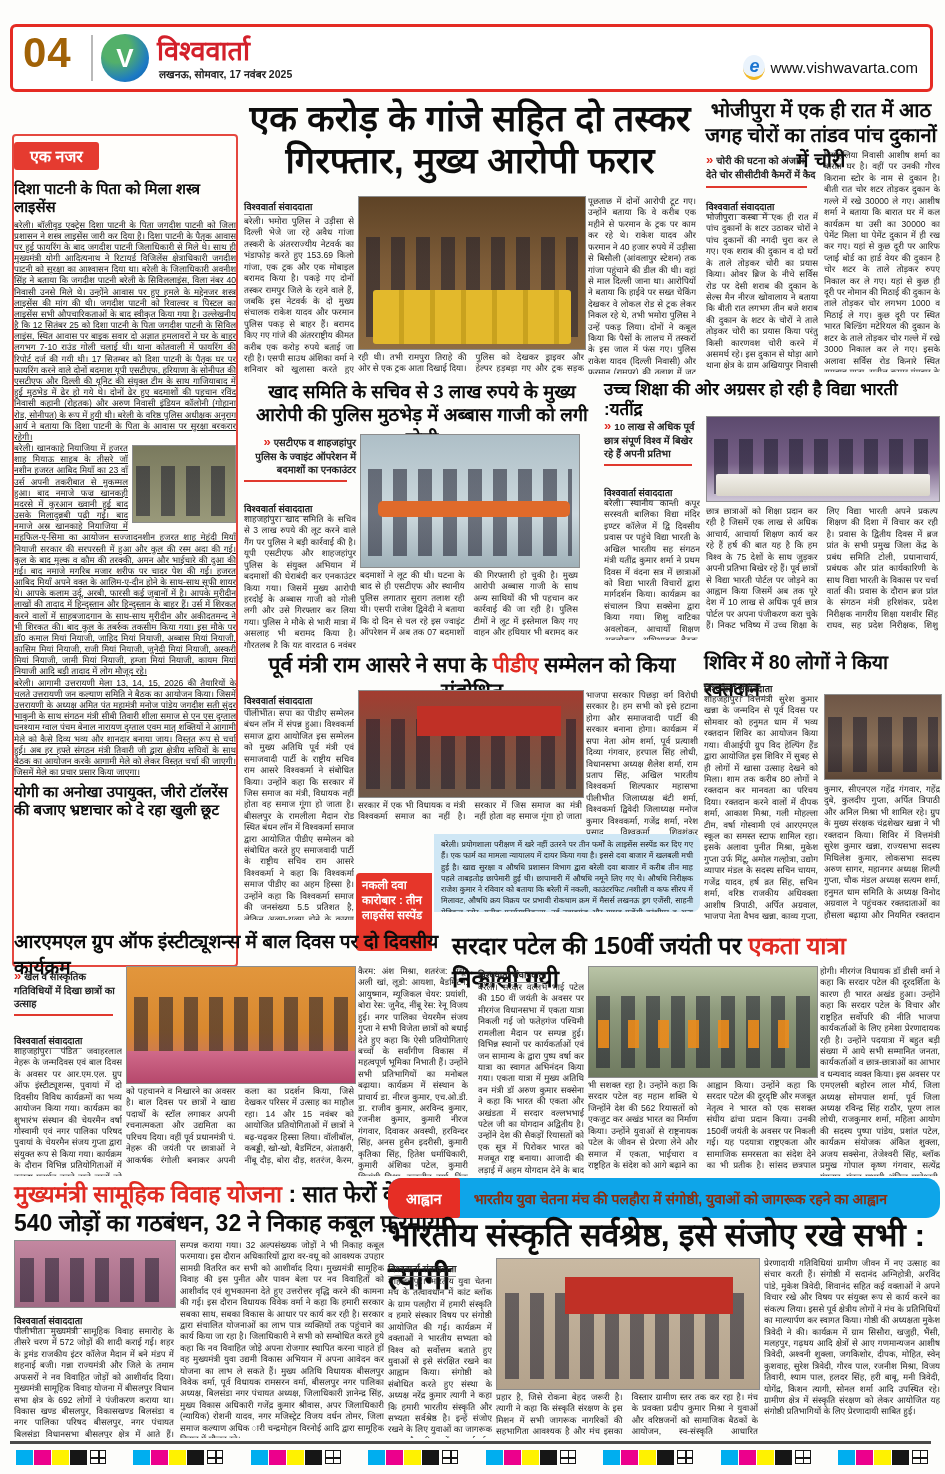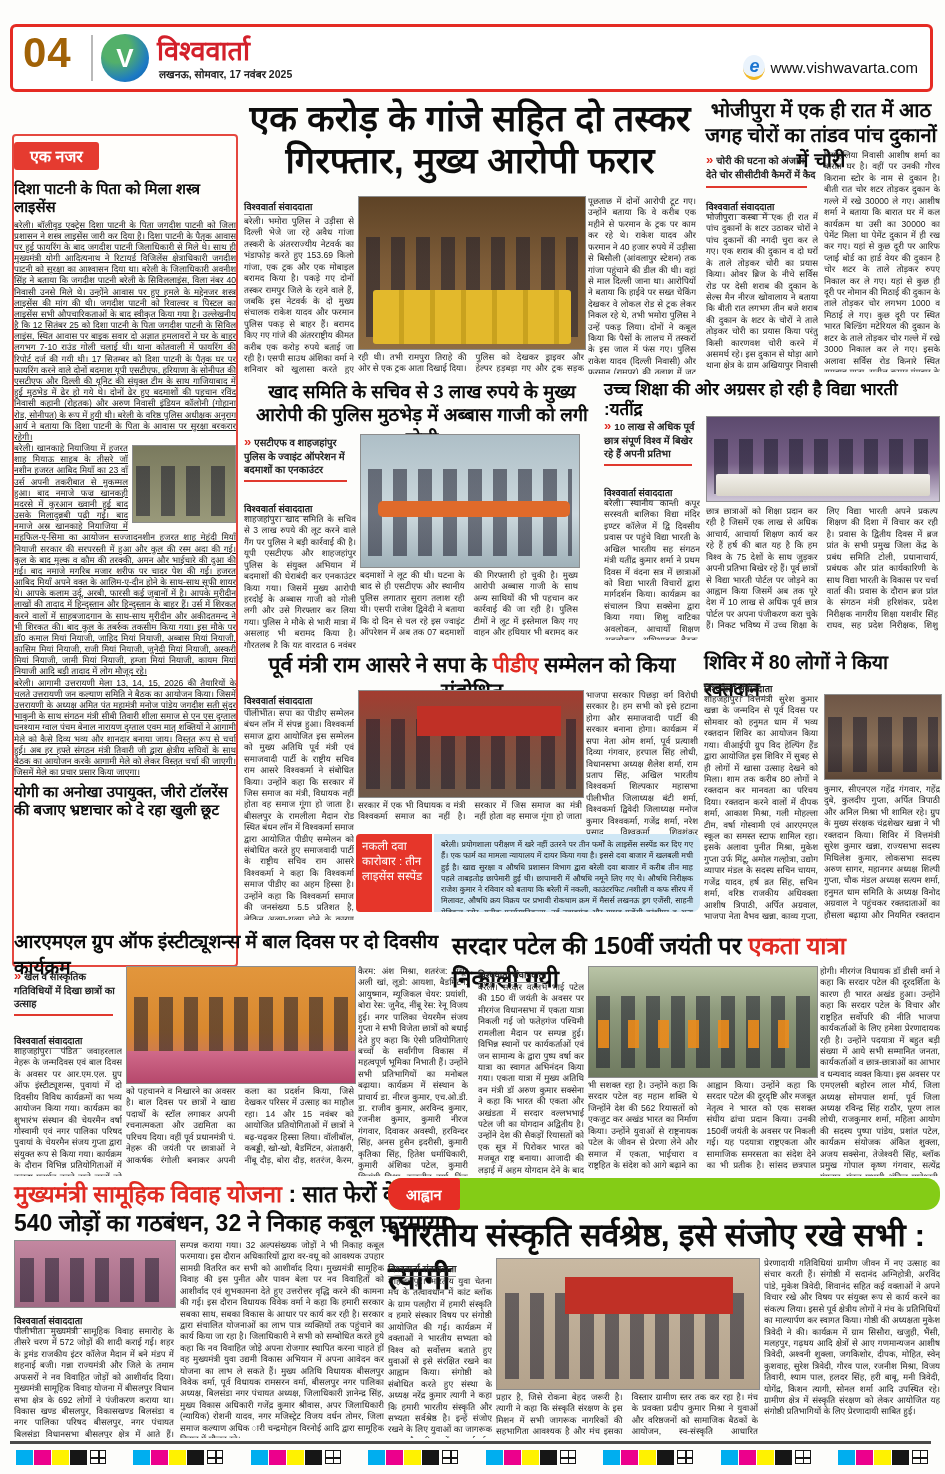--- a/index.html
+++ b/index.html
@@ -61,26 +61,26 @@
       padding:6px 0;box-sizing:border-box;overflow:hidden;background:#fffefb;margin-top:38px;}
   .ltag{display:inline-block;background:#e53b30;color:#fff;font-size:16px;font-weight:bold;
       padding:3px 16px;border-radius:3px;margin-bottom:5px;}
   .lh{font-size:15px;font-weight:bold;line-height:1.22;margin:5px 0 3px 0;color:#0d0d0d;}
   .lbody{font-size:8.6px;line-height:1.3;text-align:justify;color:#1a1a1a;text-decoration:underline;}
   .ursph{float:right;width:102px;height:76px;margin:2px 0 2px 4px;position:relative;}
   
   .h-main{left:244px;top:98px;width:452px;text-align:center;font-size:36px;line-height:1.16;font-weight:800;}
   .h-md{text-align:center;font-weight:bold;line-height:1.26;}
   
-  .nakbox{left:356px;top:834px;width:76px;height:78px;background:#e6362a;color:#fff;font-size:11.5px;
-      font-weight:normal;line-height:1.3;padding:5px 6px;box-sizing:border-box;border-radius:4px 0 0 4px;}
+  .nakbox{left:356px;top:873px;width:76px;height:78px;background:#e6362a;color:#fff;font-size:11.5px;
+      font-weight:bold;line-height:1.3;padding:5px 6px;box-sizing:border-box;border-radius:4px 0 0 4px;}
   .bluebox{left:434px;top:834px;width:266px;height:78px;background:#cfe7f5;font-size:7.8px;line-height:1.45;
       text-align:justify;padding:5px 7px;box-sizing:border-box;border-radius:0 8px 8px 0;overflow:hidden;}
   
-  .strip{left:388px;top:1178px;width:552px;height:32px;background:#84cc16;border-radius:14px;
+  .strip{left:388px;top:1178px;width:552px;height:40px;background:#0ea5e9;border-radius:14px;
       display:flex;align-items:center;overflow:hidden;}
   .striplabel{background:#e62e25;color:#fff;font-size:14.5px;font-weight:bold;height:100%;
       display:flex;align-items:center;padding:0 18px;border-radius:3px;}
   .striptext{font-size:14px;font-weight:bold;color:#8a2d0e;padding-left:14px;}
   
   .brule{left:10px;top:1441px;width:921px;height:3px;background:#4a4a4a;}
   .cbars{left:16px;top:1450px;width:912px;display:flex;justify-content:space-between;}
   .cb{display:flex;gap:1px;}
   .cb i{display:block;width:17px;height:15px;}
   .cb .c{background:#00aeef;}.cb .m{background:#ec008c;}.cb .y{background:#fff200;}.cb .k{background:#161616;}
@@ -119,21 +119,21 @@
 <div class="abs hl h-main">एक करोड़ के गांजे सहित दो तस्कर गिरफ्तार, मुख्य आरोपी फरार</div>
 <div class="abs" style="left:244px;top:196px;">
   <span class="byl">विश्ववार्ता संवाददाता</span>
 </div>
 <div class="abs bt" style="left:244px;top:216px;width:110px;height:158px;">बरेली। भमोरा पुलिस ने उड़ीसा से दिल्ली भेजे जा रहे अवैध गांजा तस्करी के अंतरराज्यीय नेटवर्क का भंडाफोड़ करते हुए 153.69 किलो गांजा, एक ट्रक और एक मोबाइल बरामद किया है। पकड़े गए दोनों तस्कर रामपुर जिले के रहने वाले हैं, जबकि इस नेटवर्क के दो मुख्य संचालक राकेश यादव और फरमान पुलिस पकड़ से बाहर हैं। बरामद किए गए गांजे की अंतरराष्ट्रीय कीमत करीब एक करोड़ रुपये बताई जा रही है। एसपी साउथ अंशिका वर्मा ने शनिवार को खुलासा करते हुए बताया कि शुक्रवार रात भमोरा पुलिस की टीम रामपुर-बिसारतगंज रोड पर वाहन चेकिंग कर</div>
 <div class="ph ph-ganja acc-sacks" style="left:358px;top:196px;width:226px;height:152px;"></div>
 <div class="abs bt" style="left:588px;top:196px;width:108px;height:178px;">पूछताछ में दोनों आरोपी टूट गए। उन्होंने बताया कि वे करीब एक महीने से फरमान के ट्रक पर काम कर रहे थे। राकेश यादव और फरमान ने 40 हजार रुपये में उड़ीसा से बिसौली (आंवलापुर स्टेशन) तक गांजा पहुंचाने की डील की थी। वहां से माल दिल्ली जाना था। आरोपियों ने बताया कि हाईवे पर सख्त चेकिंग देखकर वे लोकल रोड से ट्रक लेकर निकल रहे थे, तभी भमोरा पुलिस ने उन्हें पकड़ लिया। दोनों ने कबूल किया कि पैसों के लालच में तस्करों के इस जाल में फंस गए। पुलिस राकेश यादव (दिल्ली निवासी) और फरमान (रामपुर) की तलाश में जुट गई है। दोनों के मोबाइल नंबर सर्विलांस पर लगाए गए हैं।</div>
 <div class="abs bt cc2" style="left:358px;top:352px;width:226px;height:34px;">रही थी। तभी रामपुरा तिराहे की ओर से एक ट्रक आता दिखाई दिया। पुलिस को देखकर ड्राइवर और हेल्पर हड़बड़ा गए और ट्रक सड़क किनारे रोककर भागने लगे। पुलिस टीम ने पीछा कर दोनों को मौके पर ही पकड़ लिया। पकड़े गए आरोपी आलम उर्फ अकरम (22) और इस्लाम खां (55) के कब्जे से भारी मात्रा में गांजा और मोबाइल बरामद हुआ। पुलिस ने ट्रक को भी सीज कर दिया। बरामदगी के आधार पर थाना भमोरा में मुकदमा दर्ज हुआ है।</div>
 
 <div class="abs hl h-md" style="left:244px;top:380px;width:356px;font-size:18.5px;">खाद समिति के सचिव से 3 लाख रुपये के मुख्य आरोपी की पुलिस मुठभेड़ में अब्बास गाजी को लगी गोली</div>
-<div class="abs sub" style="left:244px;top:434px;width:112px;">
+<div class="abs sub" style="left:244px;top:434px;width:112px;text-align:right;">
   <span class="chev">»</span><span>एसटीएफ व शाहजहांपुर पुलिस के ज्वाइंट ऑपरेशन में बदमाशों का एनकाउंटर</span>
 </div>
 <div class="abs" style="left:244px;top:498px;">
   <span class="byl">विश्ववार्ता संवाददाता</span>
 </div>
 <div class="abs bt" style="left:244px;top:514px;width:112px;height:134px;">शाहजहांपुर। खाद समिति के सचिव से 3 लाख रुपये की लूट करने वाले गैंग पर पुलिस ने बड़ी कार्रवाई की है। यूपी एसटीएफ और शाहजहांपुर पुलिस के संयुक्त अभियान में बदमाशों की घेराबंदी कर एनकाउंटर किया गया। जिसमें मुख्य आरोपी हरदोई के अब्बास गाजी को गोली लगी और उसे गिरफ्तार कर लिया गया। पुलिस ने मौके से भारी मात्रा में असलाह भी बरामद किया है। गौरतलब है कि यह वारदात 6 नवंबर को थाना सेहरामऊ दक्षिणी क्षेत्र में हुई थी। जहां खाद समिति के सचिव से</div>
 <div class="ph ph-khad acc-stretcher" style="left:360px;top:434px;width:218px;height:132px;"></div>
 <div class="abs bt cc2" style="left:360px;top:570px;width:218px;height:78px;">बदमाशों ने लूट की थी। घटना के बाद से ही एसटीएफ और स्थानीय पुलिस लगातार सुराग तलाश रही थी। एसपी राजेश द्विवेदी ने बताया कि दो दिन से चल रहे इस ज्वाइंट ऑपरेशन में अब तक 07 बदमाशों की गिरफ्तारी हो चुकी है। मुख्य आरोपी अब्बास गाजी के साथ अन्य साथियों की भी पहचान कर कार्रवाई की जा रही है। पुलिस टीमों ने लूट में इस्तेमाल किए गए वाहन और हथियार भी बरामद कर लिए हैं। एसपी ने कहा कि बाकी फरार बदमाशों की तलाश में दबिशें जारी हैं और पूरी गैंग को जल्द ही नेस्तनाबूद कर दिया जाएगा। पुलिस की इस त्वरित कार्रवाई की क्षेत्र में खूब सराहना हो रही है।</div>
 
 <div class="abs hl h-md" style="left:702px;top:98px;width:238px;font-size:20px;">भोजीपुरा में एक ही रात में आठ जगह चोरों का तांडव पांच दुकानों में चोरी</div>
@@ -207,20 +207,21 @@
 </div>
 <div class="ph ph-vivah" style="left:14px;top:1240px;width:160px;height:66px;"></div>
 <div class="abs" style="left:14px;top:1310px;">
   <span class="byl">विश्ववार्ता संवाददाता</span>
 </div>
 <div class="abs bt" style="left:14px;top:1326px;width:160px;height:112px;">पीलीभीत। मुख्यमंत्री सामूहिक विवाह समारोह के तीसरे चरण में 572 जोड़ों की शादी कराई गई। शहर के ड्रमंड राजकीय इंटर कॉलेज मैदान में बने मंडप में शहनाई बजी। गन्ना राज्यमंत्री और जिले के तमाम अफसरों ने नव विवाहित जोड़ों को आशीर्वाद दिया। मुख्यमंत्री सामूहिक विवाह योजना में बीसलपुर विधान सभा क्षेत्र के 692 लोगों ने पंजीकरण कराया था। विकास खण्ड बीसलपुर, विकासखण्ड बिलसंडा व नगर पालिका परिषद बीसलपुर, नगर पंचायत बिलसंडा विधानसभा बीसलपुर क्षेत्र में आते हैं। रविवार को राजकीय ड्रमंड इण्टर कालेज परिसर में आयोजित विवाह समारोह में 572 नव युगलों का विवाह</div>
 <div class="abs bt" style="left:180px;top:1240px;width:204px;height:198px;">सम्पन्न कराया गया। 32 अल्पसंख्यक जोड़ों ने भी निकाह कबूल फरमाया। इस दौरान अधिकारियों द्वारा वर-वधू को आवश्यक उपहार सामग्री वितरित कर सभी को आशीर्वाद दिया। मुख्यमंत्री सामूहिक विवाह की इस पुनीत और पावन बेला पर नव विवाहितों को आशीर्वाद एवं शुभकामना देते हुए उत्तरोत्तर वृद्धि करने की कामना की गई। इस दौरान विधायक विवेक वर्मा ने कहा कि हमारी सरकार सबका साथ, सबका विकास के आधार पर कार्य कर रही है। सरकार द्वारा संचालित योजनाओं का लाभ पात्र व्यक्तियों तक पहुंचाने का कार्य किया जा रहा है। जिलाधिकारी ने सभी को सम्बोधित करते हुये कहा कि नव विवाहित जोड़े अपना रोजगार स्थापित करना चाहते हों वह मुख्यमंत्री युवा उद्यमी विकास अभियान में अपना आवेदन कर योजना का लाभ ले सकते हैं। मुख्य अतिथि विधायक बीसलपुर विवेक वर्मा, पूर्व विधायक रामसरन वर्मा, बीसलपुर नगर पालिका अध्यक्ष, बिलसंडा नगर पंचायत अध्यक्ष, जिलाधिकारी ज्ञानेन्द्र सिंह, मुख्य विकास अधिकारी गजेंद्र कुमार श्रीवास, अपर जिलाधिकारी (न्यायिक) रोशनी यादव, नगर मजिस्ट्रेट विजय वर्धन तोमर, जिला समाज कल्याण अधिक ारी चन्द्रमोहन विरनोई आदि द्वारा सामूहिक विवाह में मौजूद रहे।</div>
 
 <div class="abs strip">
   <span class="striplabel">आह्वान</span>
+  <span class="striptext">भारतीय युवा चेतना मंच की पलहौरा में संगोष्ठी, युवाओं को जागरूक रहने का आह्वान</span>
 </div>
 <div class="abs hl" style="left:388px;top:1212px;width:552px;font-size:32px;">भारतीय संस्कृति सर्वश्रेष्ठ, इसे संजोए रखे सभी : त्यागी</div>
 <div class="abs" style="left:388px;top:1258px;">
   <span class="byl">विश्ववार्ता संवाददाता</span>
 </div>
 <div class="abs bt" style="left:388px;top:1276px;width:104px;height:162px;">शाहजहांपुर। भारतीय युवा चेतना मंच के तत्वावधान में कांट ब्लॉक के ग्राम पलहौरा में हमारी संस्कृति व हमारे संस्कार विषय पर संगोष्ठी आयोजित की गई। कार्यक्रम में वक्ताओं ने भारतीय सभ्यता को विश्व को सर्वोत्तम बताते हुए युवाओं से इसे संरक्षित रखने का आह्वान किया। संगोष्ठी को संबोधित करते हुए संस्था के अध्यक्ष नरेंद्र कुमार त्यागी ने कहा कि हमारी भारतीय संस्कृति और सभ्यता सर्वश्रेष्ठ है। इन्हें संजोए रखने के लिए युवाओं का जागरूक रहना और वरिष्ठजनों का मार्गदर्शक एवं प्रेरणादाता बने रहना अत्यंत आवश्यक है। उन्होंने कहा कि भारत की संस्कृति समाज के हृदय में बसती है, परंतु पश्चिमी सभ्यता और मोबाइल के दुरुपयोग ने युवाओं को सामाजिक गतिविधियों से दूर कर एकलवास की ओर धकेला है। यह प्रवृत्ति हमारे संस्कारों पर बड़ा</div>
 <div class="ph ph-tyagi acc-banner" style="left:496px;top:1258px;width:262px;height:130px;"></div>
 <div class="abs bt cc2" style="left:496px;top:1392px;width:262px;height:46px;">प्रहार है, जिसे रोकना बेहद जरूरी है। त्यागी ने कहा कि संस्कृति संरक्षण के इस मिशन में सभी जागरूक नागरिकों की सहभागिता आवश्यक है और मंच इसका विस्तार ग्रामीण स्तर तक कर रहा है। मंच के प्रवक्ता प्रदीप कुमार मिश्रा ने युवाओं और वरिष्ठजनों को सामाजिक बैठकों के आयोजन, स्व-संस्कृति आधारित स्वरोजगार और संवाद को निरंतर बनाए रखने पर जोर दिया। उन्होंने कहा कि</div>
 <div class="abs bt" style="left:764px;top:1258px;width:176px;height:180px;">प्रेरणादायी गतिविधियां ग्रामीण जीवन में नए उत्साह का संचार करती हैं। संगोष्ठी में सदानंद अग्निहोत्री, अरविंद पांडे, मुकेश त्रिवेदी, शिवानंद सहित कई वक्ताओं ने अपने विचार रखे और विषय पर संयुक्त रूप से कार्य करने का संकल्प लिया। इससे पूर्व क्षेत्रीय लोगों ने मंच के प्रतिनिधियों का माल्यार्पण कर स्वागत किया। गोष्ठी की अध्यक्षता मुकेश त्रिवेदी ने की। कार्यक्रम में ग्राम सिसौरा, खजुही, भैंसी, मलहपुर, गढ़थय आदि क्षेत्रों से आए गणमान्यजन आशीष त्रिवेदी, अश्वनी शुक्ला, जगकिशोर, दीपक, मोहित, स्वेन् कुशवाह, सुरेश त्रिवेदी, गौरव पाल, रजनीश मिश्रा, विजय तिवारी, श्याम पाल, हलदर सिंह, हरी बाबू, मनी त्रिवेदी, योगेंद्र, किशन त्यागी, सोनल शर्मा आदि उपस्थित रहे। ग्रामीण क्षेत्र में संस्कृति संरक्षण को लेकर आयोजित यह संगोष्ठी प्रतिभागियों के लिए प्रेरणादायी साबित हुई।</div>
 

